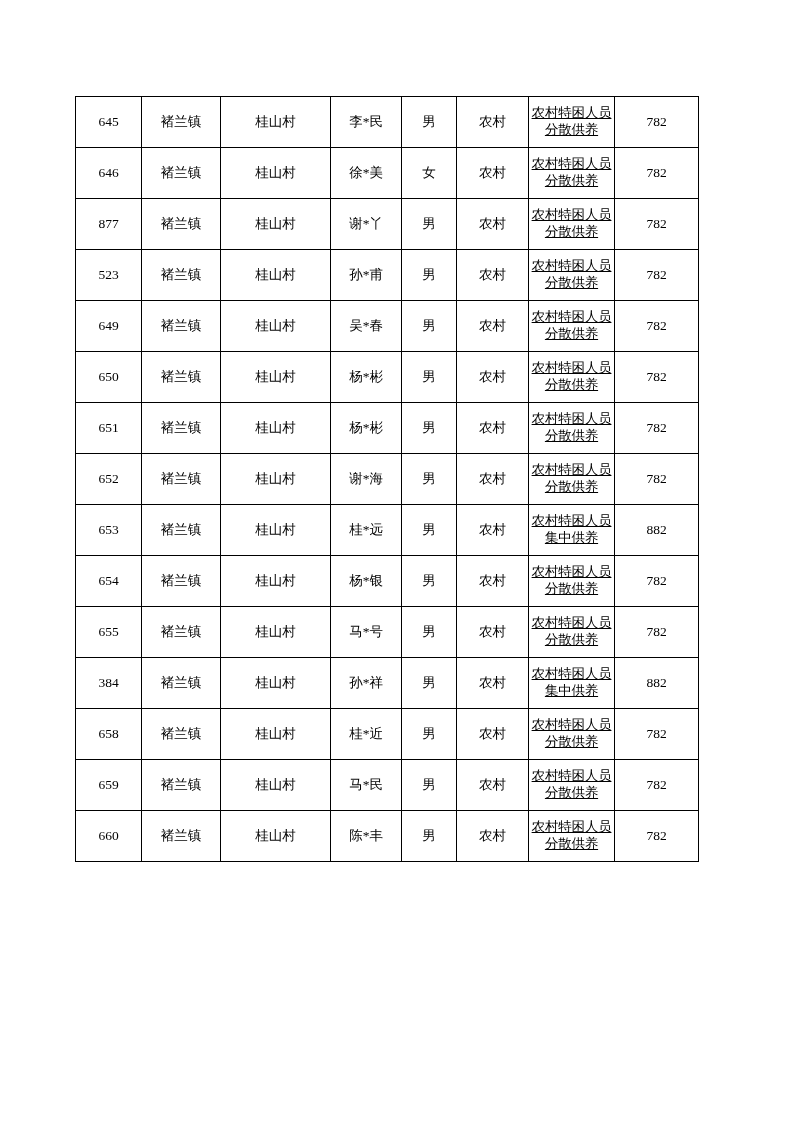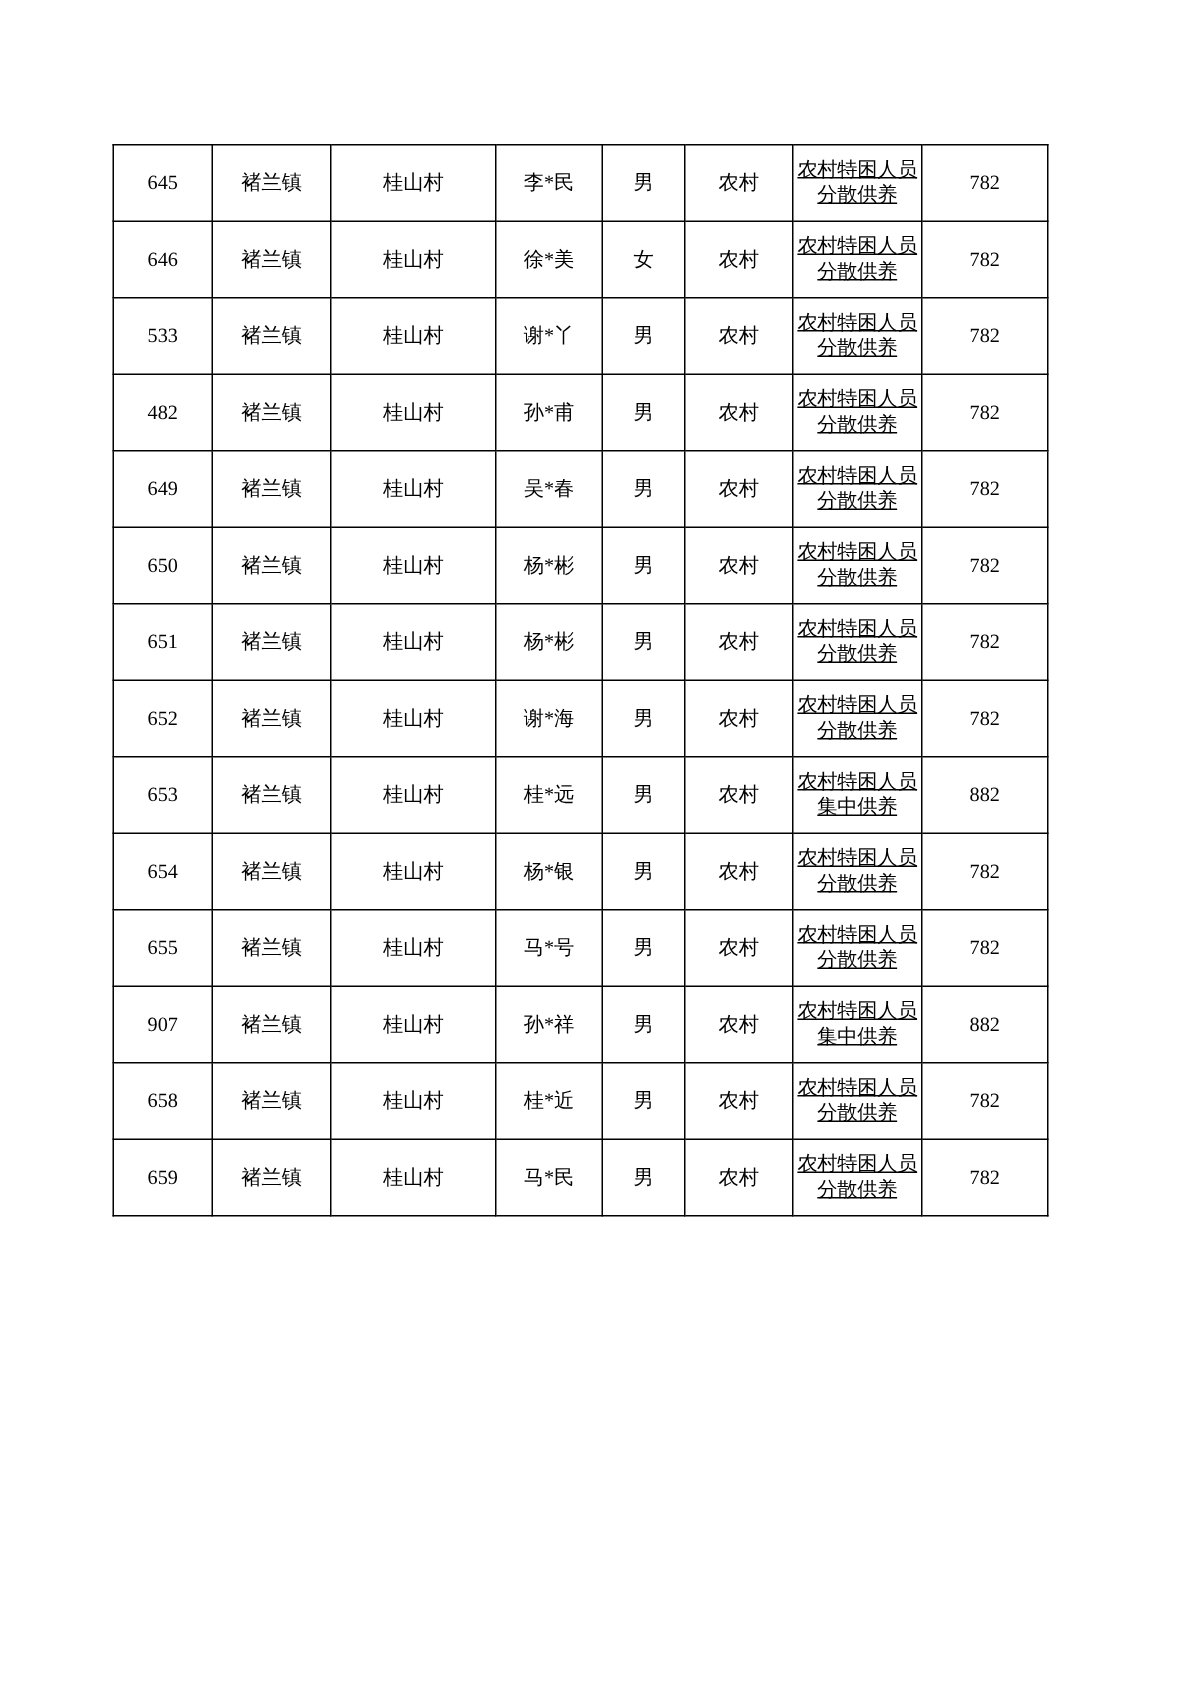--- a/index.html
+++ b/index.html
@@ -86,31 +86,31 @@
           <td class="no">646</td>
           <td>褚兰镇</td>
           <td>桂山村</td>
           <td>徐*美</td>
           <td>女</td>
           <td>农村</td>
           <td class="cat">农村特困人员分散供养</td>
           <td class="amt">782</td>
         </tr>
         <tr>
-          <td class="no">533</td>
+          <td class="no">877</td>
           <td>褚兰镇</td>
           <td>桂山村</td>
           <td>谢*丫</td>
           <td>男</td>
           <td>农村</td>
           <td class="cat">农村特困人员分散供养</td>
           <td class="amt">782</td>
         </tr>
         <tr>
-          <td class="no">482</td>
+          <td class="no">523</td>
           <td>褚兰镇</td>
           <td>桂山村</td>
           <td>孙*甫</td>
           <td>男</td>
           <td>农村</td>
           <td class="cat">农村特困人员分散供养</td>
           <td class="amt">782</td>
         </tr>
         <tr>
           <td class="no">649</td>
@@ -176,21 +176,21 @@
           <td class="no">655</td>
           <td>褚兰镇</td>
           <td>桂山村</td>
           <td>马*号</td>
           <td>男</td>
           <td>农村</td>
           <td class="cat">农村特困人员分散供养</td>
           <td class="amt">782</td>
         </tr>
         <tr>
-          <td class="no">907</td>
+          <td class="no">384</td>
           <td>褚兰镇</td>
           <td>桂山村</td>
           <td>孙*祥</td>
           <td>男</td>
           <td>农村</td>
           <td class="cat">农村特困人员集中供养</td>
           <td class="amt">882</td>
         </tr>
         <tr>
           <td class="no">658</td>
@@ -200,20 +200,30 @@
           <td>男</td>
           <td>农村</td>
           <td class="cat">农村特困人员分散供养</td>
           <td class="amt">782</td>
         </tr>
         <tr>
           <td class="no">659</td>
           <td>褚兰镇</td>
           <td>桂山村</td>
           <td>马*民</td>
+          <td>男</td>
+          <td>农村</td>
+          <td class="cat">农村特困人员分散供养</td>
+          <td class="amt">782</td>
+        </tr>
+        <tr>
+          <td class="no">660</td>
+          <td>褚兰镇</td>
+          <td>桂山村</td>
+          <td>陈*丰</td>
           <td>男</td>
           <td>农村</td>
           <td class="cat">农村特困人员分散供养</td>
           <td class="amt">782</td>
         </tr>
       </tbody>
   </table>
 </div>
 
 </body></html>

